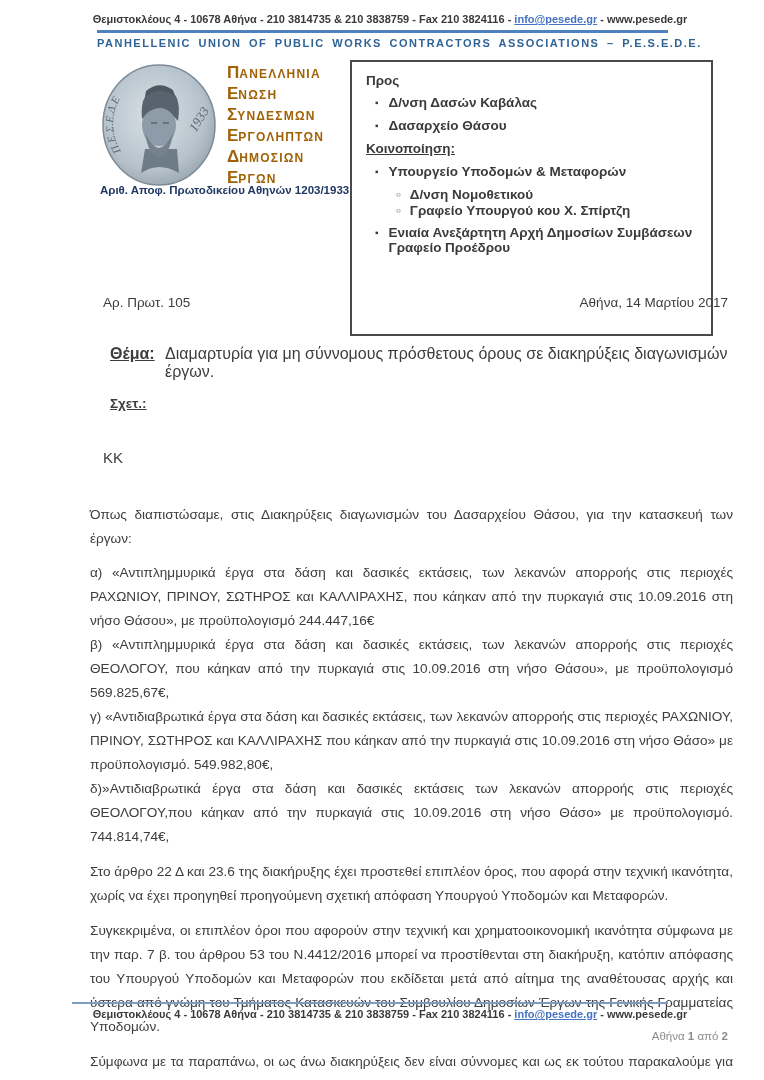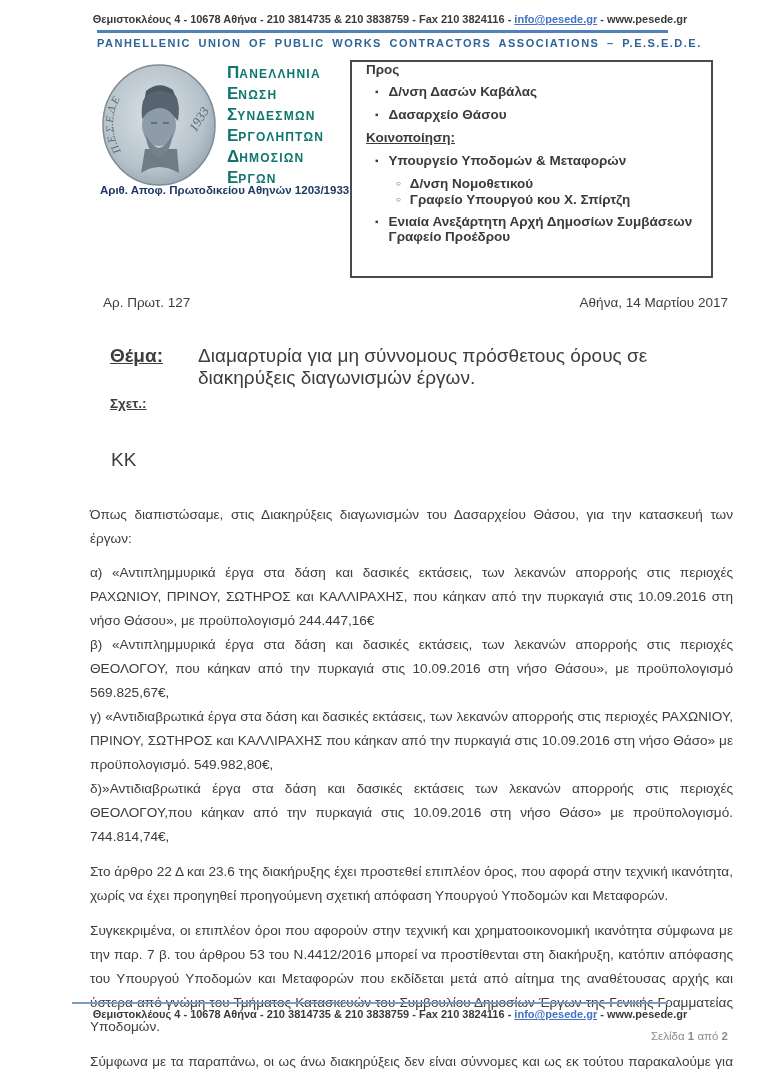--- a/index.html
+++ b/index.html
@@ -13,48 +13,48 @@
   .contact-line.top { top:13px; }
   .contact-line a { color:#4472c4; text-decoration:underline; }
   .header-rule { position:absolute; left:97px; top:30px; width:571px; height:3px; background:#4f81bd; }
   .org-title { position:absolute; left:97px; top:37px; width:640px;
                font-size:11px; font-weight:bold; color:#2f6395;
                letter-spacing:1.5px; word-spacing:3px; white-space:nowrap; }
 
   
   .coin { position:absolute; left:101px; top:63px; }
   .logo-text { position:absolute; left:227px; top:63px; }
-  .logo-line { height:21px; color:#0f766e; font-weight:bold; white-space:nowrap; }
+  .logo-line { height:21px; color:#a16207; font-weight:bold; white-space:nowrap; }
   .logo-line .init { font-size:17px; }
   .logo-line .rest { font-size:12px; letter-spacing:1.2px; }
   .registration { position:absolute; left:100px; top:184px; width:260px;
                   font-family:Liberation Sans, sans-serif; font-weight:bold;
                   font-size:11.5px; color:#1f3864; }
 
   
-  .box { position:absolute; left:350px; top:60px; width:363px; height:218px;
-         border:2px solid #4a4a4a; padding:0 14px; color:#3b3b3b;
+  .box { position:absolute; left:350px; top:60px; width:363px; height:276px;
+         border:2px solid #4a4a4a; padding:11px 14px; color:#3b3b3b;
          font-size:13.5px; font-weight:bold; }
   .box-title { margin-bottom:7px; }
   .b-item { display:flex; margin-bottom:8px; }
   .b-item::before { content:"▪"; font-size:10px; margin:2px 10px 0 9px; }
   .b-sub { display:flex; margin:0 0 1px 30px; }
   .b-sub::before { content:"○"; font-size:8px; margin:3px 9px 0 0; }
   .box-subtitle { text-decoration:underline; margin:6px 0 8px 0; }
   .cc-last { margin-top:7px; }
   .cc-last .line2 { display:block; }
 
   
   .proto { position:absolute; left:103px; top:295px; font-size:13.5px; }
   .dateline { position:absolute; right:36px; top:295px; font-size:13.5px; }
-  .subject-row { position:absolute; left:110px; top:345px; width:625px; display:flex; font-size:19px;gap:33px; }
+  .subject-row { position:absolute; left:110px; top:345px; width:625px; display:flex; font-size:16px; }
   .subject-row .lbl { font-weight:bold; text-decoration:underline; width:55px; flex:none; }
   .ref-row { position:absolute; left:110px; top:396px; font-size:13.5px; }
   .ref-row .lbl { font-weight:bold; text-decoration:underline; }
-  .salutation { position:absolute; left:103px; top:449px; font-size:19px;margin-left:8px; }
+  .salutation { position:absolute; left:103px; top:449px; font-size:15px; }
 
   
   .body-text { position:absolute; left:90px; top:503px; width:643px;
                font-size:13.6px; line-height:24px; text-align:justify; color:#3d3d3d; }
   .body-text p { margin:0; }
   .body-text p.after-gap { margin-top:11px; }
 
   
   .footer-rule { position:absolute; left:72px; top:1002px; width:596px; height:2px; background:#7f9bc0; }
   .contact-line.bottom { top:1008px; }
@@ -118,21 +118,21 @@
         <span>Δ/νση Νομοθετικού</span>
       </div>
     <div class="b-sub">
         <span>Γραφείο Υπουργού κου Χ. Σπίρτζη</span>
       </div>
     <div class="b-item cc-last">
         <span><span>Ενιαία Ανεξάρτητη Αρχή Δημοσίων Συμβάσεων</span><span class="line2">Γραφείο Προέδρου</span></span>
       </div>
   </div>
 
-  <div class="proto">Αρ. Πρωτ. 127</div>
+  <div class="proto">Αρ. Πρωτ. 105</div>
   <div class="dateline">Αθήνα, 14 Μαρτίου 2017</div>
   <div class="subject-row">
     <span class="lbl">Θέμα:</span>
     <span>Διαμαρτυρία για μη σύννομους πρόσθετους όρους σε διακηρύξεις διαγωνισμών έργων.</span>
   </div>
   <div class="ref-row">
     <span class="lbl">Σχετ.:</span>
   </div>
   <div class="salutation">ΚΚ</div>
 
@@ -142,15 +142,15 @@
     <p>β) «Αντιπλημμυρικά έργα στα δάση και δασικές εκτάσεις, των λεκανών απορροής στις περιοχές ΘΕΟΛΟΓΟΥ, που κάηκαν από την πυρκαγιά στις 10.09.2016 στη νήσο Θάσου», με προϋπολογισμό 569.825,67€,</p>
     <p>γ) «Αντιδιαβρωτικά έργα στα δάση και δασικές εκτάσεις, των λεκανών απορροής στις περιοχές ΡΑΧΩΝΙΟΥ, ΠΡΙΝΟΥ, ΣΩΤΗΡΟΣ και ΚΑΛΛΙΡΑΧΗΣ που κάηκαν από την πυρκαγιά στις 10.09.2016 στη νήσο Θάσο» με προϋπολογισμό. 549.982,80€,</p>
     <p>δ)»Αντιδιαβρωτικά έργα στα δάση και δασικές εκτάσεις των λεκανών απορροής στις περιοχές ΘΕΟΛΟΓΟΥ,που κάηκαν από την πυρκαγιά στις 10.09.2016 στη νήσο Θάσο» με προϋπολογισμό. 744.814,74€,</p>
     <p class="after-gap">Στο άρθρο 22 Δ και 23.6 της διακήρυξης έχει προστεθεί επιπλέον όρος, που αφορά στην τεχνική ικανότητα, χωρίς να έχει προηγηθεί προηγούμενη σχετική απόφαση Υπουργού Υποδομών και Μεταφορών.</p>
     <p class="after-gap">Συγκεκριμένα, οι επιπλέον όροι που αφορούν στην τεχνική και χρηματοοικονομική ικανότητα σύμφωνα με την  παρ. 7 β. του άρθρου 53 του Ν.4412/2016  μπορεί να προστίθενται στη διακήρυξη, κατόπιν απόφασης του Υπουργού Υποδομών και Μεταφορών που εκδίδεται μετά από αίτημα της αναθέτουσας αρχής και ύστερα από γνώμη του Τμήματος Κατασκευών του Συμβουλίου Δημοσίων Έργων της Γενικής Γραμματείας Υποδομών.</p>
     <p class="after-gap">Σύμφωνα με τα παραπάνω, οι ως άνω διακηρύξεις δεν είναι σύννομες και ως εκ τούτου παρακαλούμε για επαναπροκήρυξη των διαγωνισμών, αφού διορθωθούν οι διακηρύξεις μετά την απαλοιφή των μη σύννομων πρόσθετων όρων.</p>
   </div>
 
   <div class="footer-rule"></div>
   <div class="contact-line bottom"><span>Θεμιστοκλέους 4 - 10678 Αθήνα - 210 3814735 &amp; 210 3838759 - Fax 210 3824116 - </span><a href="#">info@pesede.gr</a><span> - www.pesede.gr</span></div>
-  <div class="page-num"><span>Σελίδα</span> <span class="n">1</span> <span>από</span> <span class="n">2</span></div>
+  <div class="page-num"><span>Αθήνα</span> <span class="n">1</span> <span>από</span> <span class="n">2</span></div>
 
 </div>
 
 </body></html>

